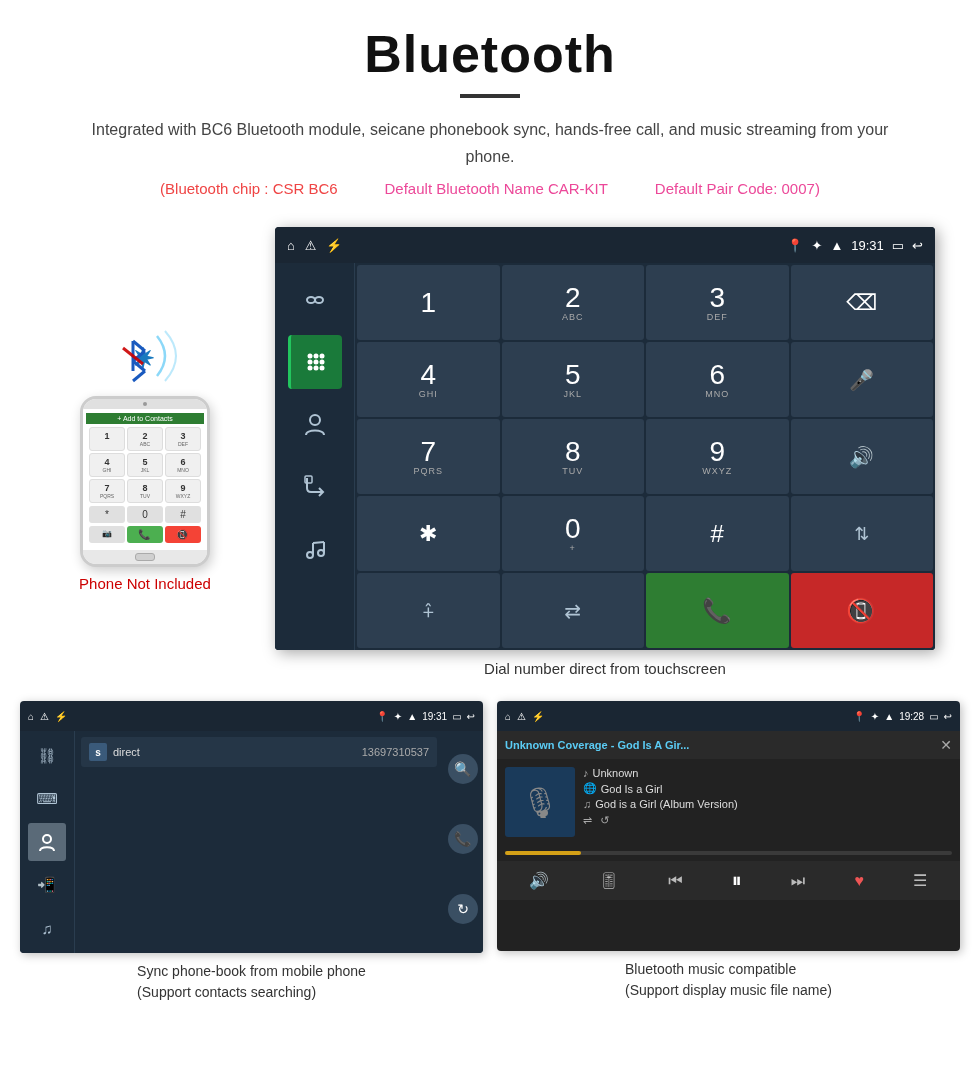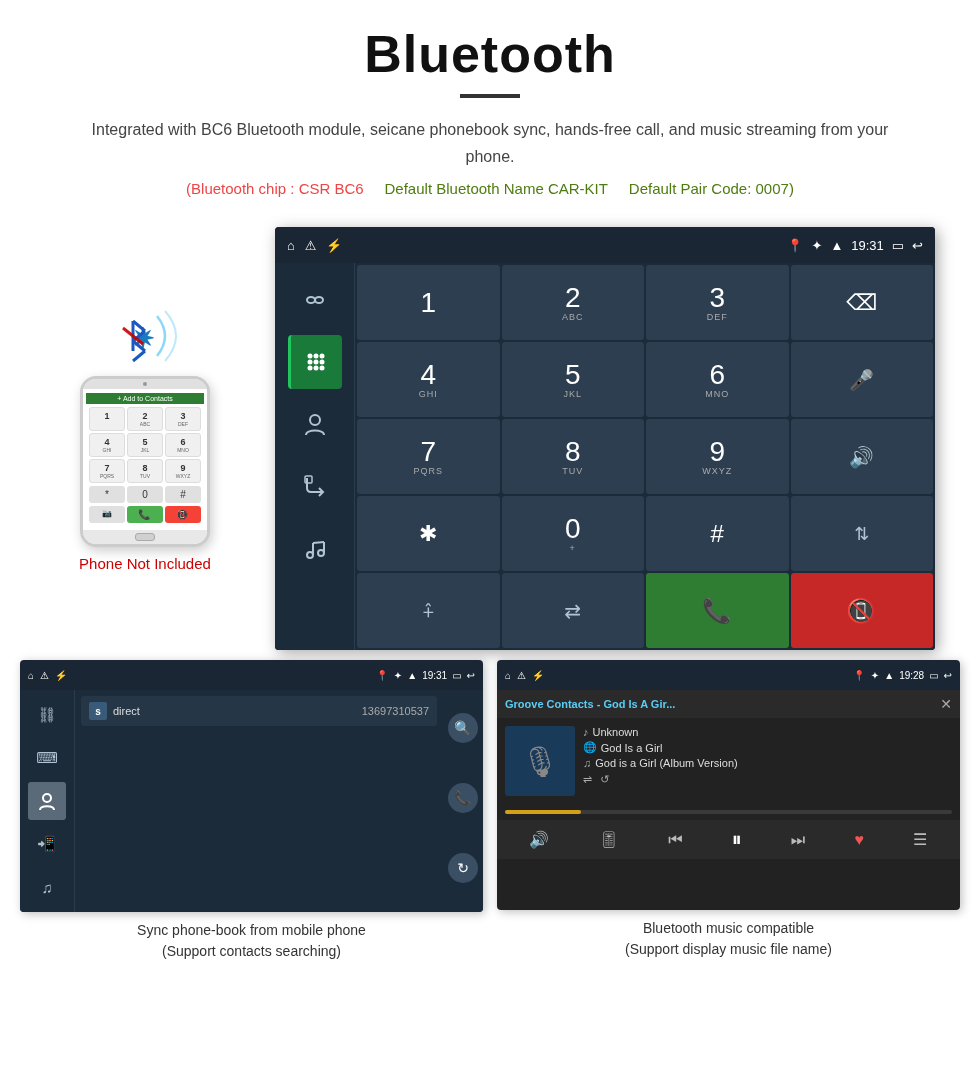--- a/index.html
+++ b/index.html
@@ -40,22 +40,23 @@
       margin-top: 6px;
     }
     .spec-item {
       display: inline;
     }
     .spec-magenta {
       color: #ef4444;
       font-weight: 500;
     }
     .spec-red {
-      color: #4d7c0f;
+      color: #ec4899;
       font-weight: 500;
+      margin-left: 26px;
     }
 
     
     .main-section {
       display: flex;
       align-items: center;
       justify-content: center;
       padding: 10px 20px 10px;
       gap: 30px;
     }
@@ -403,21 +404,21 @@
       border-radius: 50%;
       display: flex;
       align-items: center;
       justify-content: center;
       color: #fff;
       font-size: 13px;
       margin-bottom: 6px;
     }
 
     .bottom-caption {
-      text-align: center;
+      text-align: left;
       font-size: 14px;
       color: #333;
       margin-top: 8px;
       line-height: 1.5;
     }
 
     
     .music-status {
       background: #1a2633;
       height: 30px;
@@ -727,20 +728,21 @@
           </div>
           <div class="dial-btn dial-btn-green" style="font-size:24px; color:#fff;">
             📞
           </div>
           <div class="dial-btn dial-btn-red" style="font-size:24px; color:#fff;">
             📵
           </div>
         </div>
       </div>
     </div>
+    <div class="dial-caption">Dial number direct from touchscreen</div>
   </div>
 </div>
 
 <div class="bottom-row">
 
   <div class="bottom-item">
     <div class="bottom-screen">
 
       <div class="pb-status">
         <div style="display:flex;align-items:center;gap:6px;">
@@ -805,21 +807,21 @@
           <span>✦</span>
           <span>▲</span>
           <span>19:28</span>
           <span>▭</span>
           <span>↩</span>
         </div>
       </div>
 
       <div class="music-main">
         <div class="music-header">
-          <span class="music-title-text">Groove Contacts - God Is A Gir...</span>
+          <span class="music-title-text">Unknown Coverage - God Is A Gir...</span>
           <span class="music-close">✕</span>
         </div>
         <div class="music-content">
           <div class="music-album-art">🎙</div>
           <div class="music-info">
             <div class="music-track-row">
               <span class="music-track-icon">♪</span>
               <span class="music-track-name">Unknown</span>
             </div>
             <div class="music-track-row">

